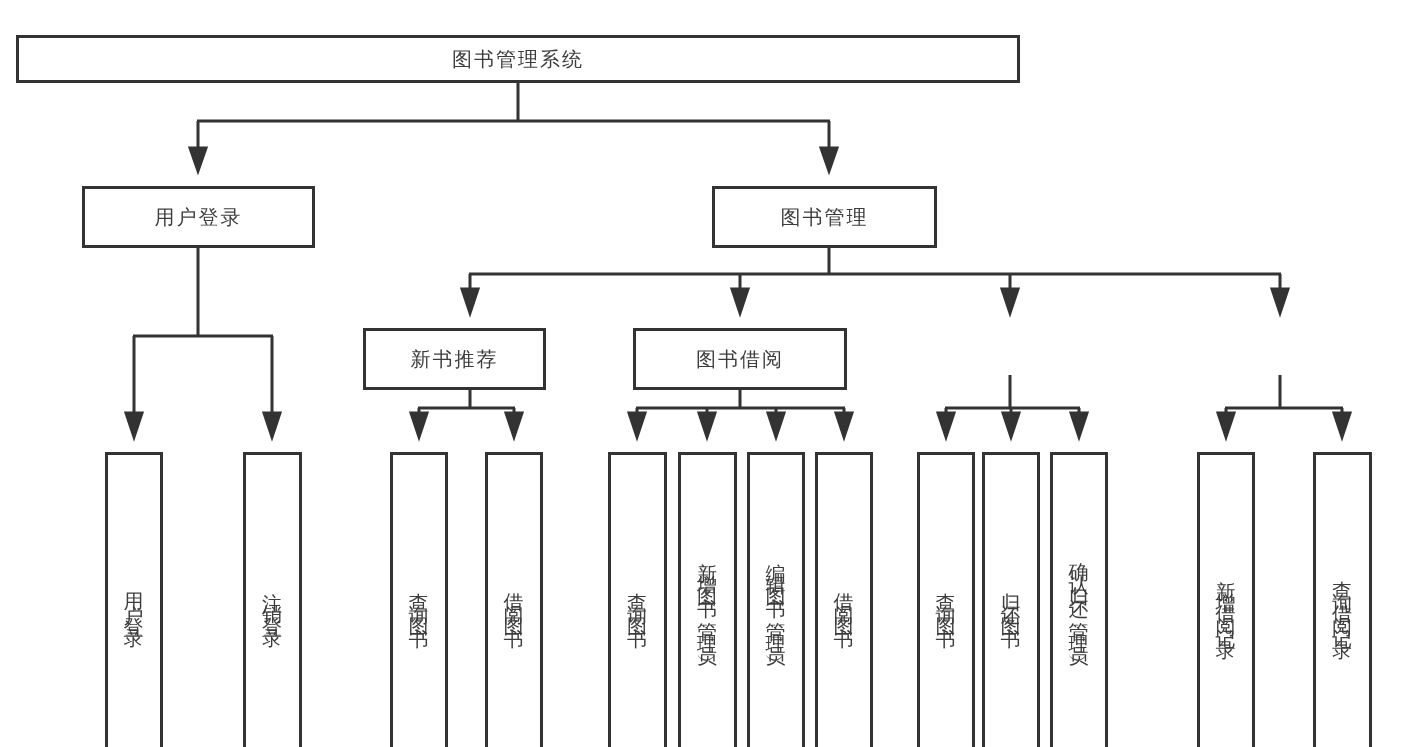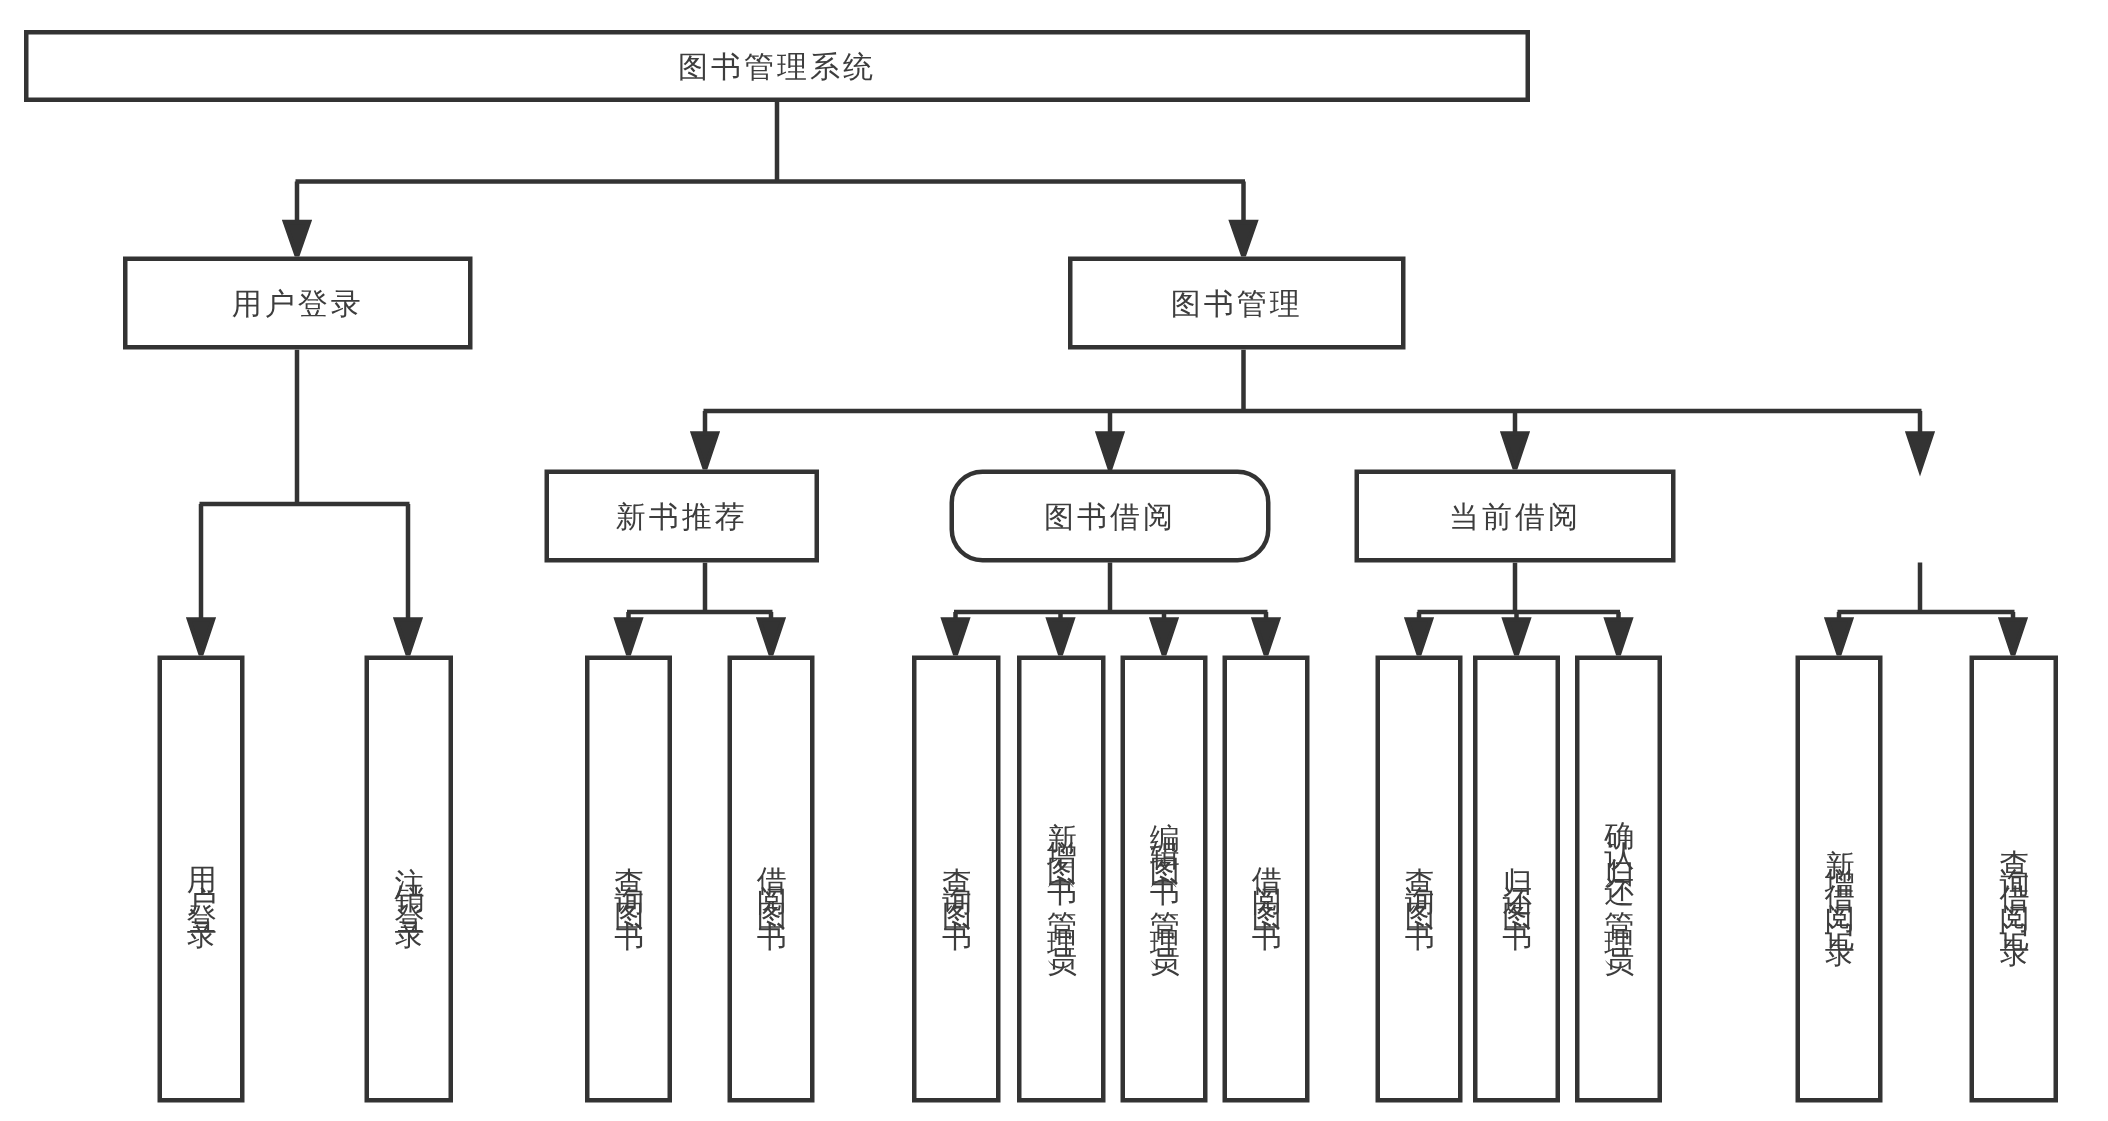--- a/index.html
+++ b/index.html
@@ -15,20 +15,21 @@
   .node {
     position: absolute;
     box-sizing: border-box;
     border: 3px solid #333333;
     background: #ffffff;
     display: flex;
     align-items: center;
     justify-content: center;
     color: #3d3d3d;
     z-index: 2;
+    margin-top: 15px;
   }
   .hnode { font-size: 20px; letter-spacing: 2px; }
   .vnode span {
     writing-mode: vertical-rl;
     text-orientation: mixed;
     font-size: 20px;
     letter-spacing: 12px;
     white-space: nowrap;
     line-height: 1;
   }
@@ -104,25 +105,22 @@
   <div class="node hnode" style="left:82px; top:171px; width:233px; height:62px;">
     <span>用户登录</span>
   </div>
   <div class="node hnode" style="left:712px; top:171px; width:225px; height:62px;">
     <span>图书管理</span>
   </div>
 
   <div class="node hnode" style="left:363px; top:313px; width:183px; height:62px;">
     <span>新书推荐</span>
   </div>
-  <div class="node hnode" style="left:633px; top:313px; width:214px; height:62px;border-radius:22px;">
+  <div class="node hnode" style="left:633px; top:313px; width:214px; height:62px;">
     <span>图书借阅</span>
-  </div>
-  <div class="node hnode" style="left:903px; top:313px; width:214px; height:62px;">
-    <span>当前借阅</span>
   </div>
 
   <div class="node vnode" style="left:105px; top:437px; width:58px; height:298px;">
     <span>用户登录</span>
   </div>
   <div class="node vnode" style="left:243px; top:437px; width:59px; height:298px;">
     <span>注销登录</span>
   </div>
 
   <div class="node vnode" style="left:390px; top:437px; width:58px; height:298px;">

